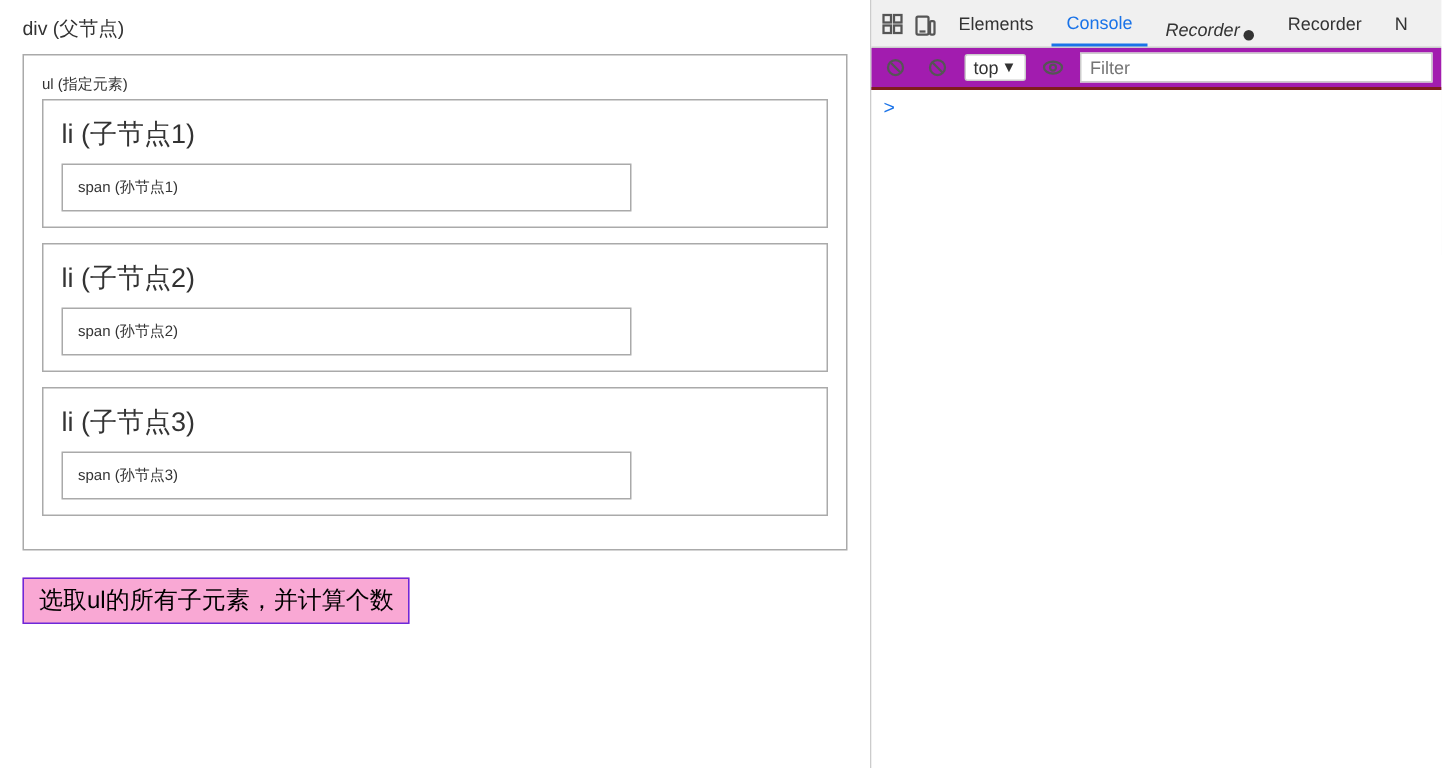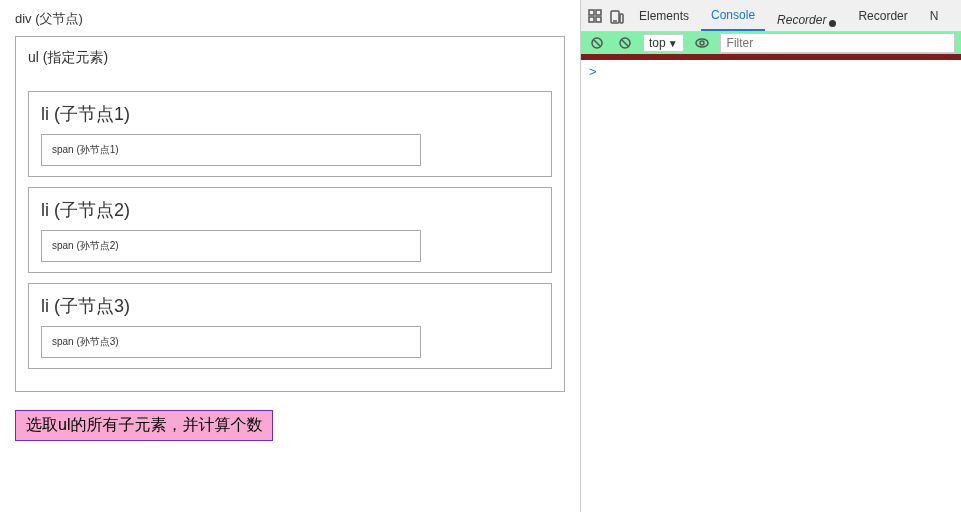--- a/index.html
+++ b/index.html
@@ -20,23 +20,23 @@
       margin-bottom: 8px;
     }
 
     .ul-box {
       border: 1px solid #aaa;
       padding: 12px;
       margin-bottom: 10px;
     }
 
     .ul-label {
-      font-size: 14px;
-      color: #333;
-      margin-bottom: 24px;
+      font-size: 10px;
+      color: #333;
+      margin-bottom: 3px;
     }
 
     .li-box {
       border: 1px solid #aaa;
       padding: 10px 12px;
       margin-bottom: 10px;
     }
 
     .li-label {
       font-size: 18px;
@@ -115,22 +115,22 @@
     .devtools-tab.recorder {
       display: flex;
       align-items: flex-end;
       gap: 3px;
       font-style: italic;
     }
 
     .devtools-toolbar {
       display: flex;
       align-items: center;
-      background: #86efac;
-      border-bottom: 6px solid #7f1d1d;
+      background: #a21caf;
+      border-bottom: 2px solid #7f1d1d;
       height: 28px;
       padding: 0 6px;
       gap: 8px;
     }
 
     .toolbar-btn {
       width: 20px;
       height: 20px;
       display: flex;
       align-items: center;

